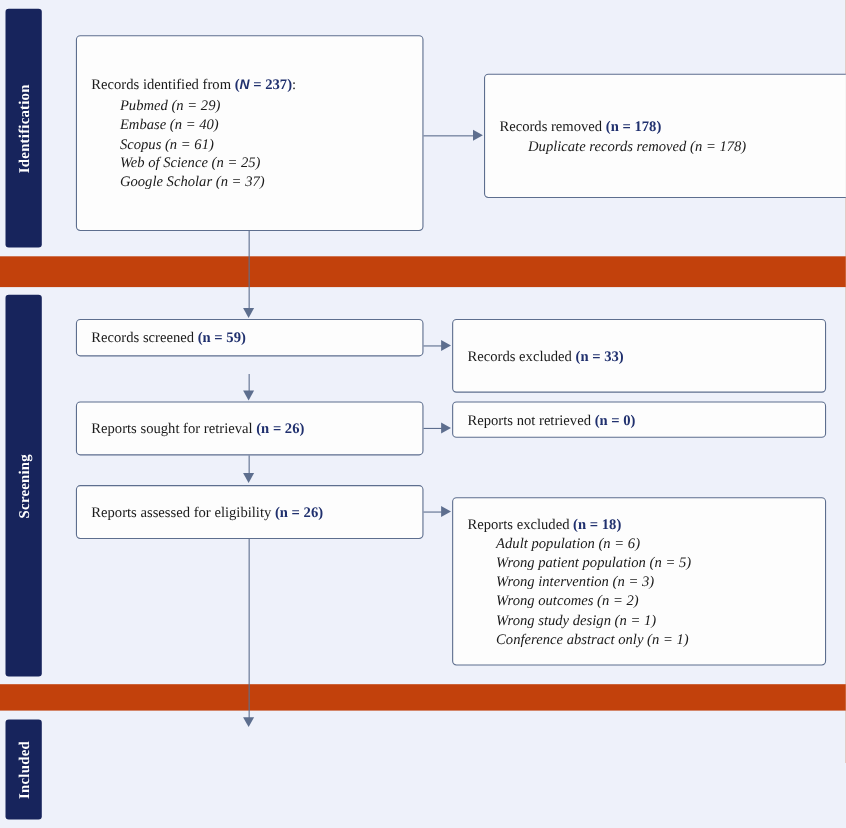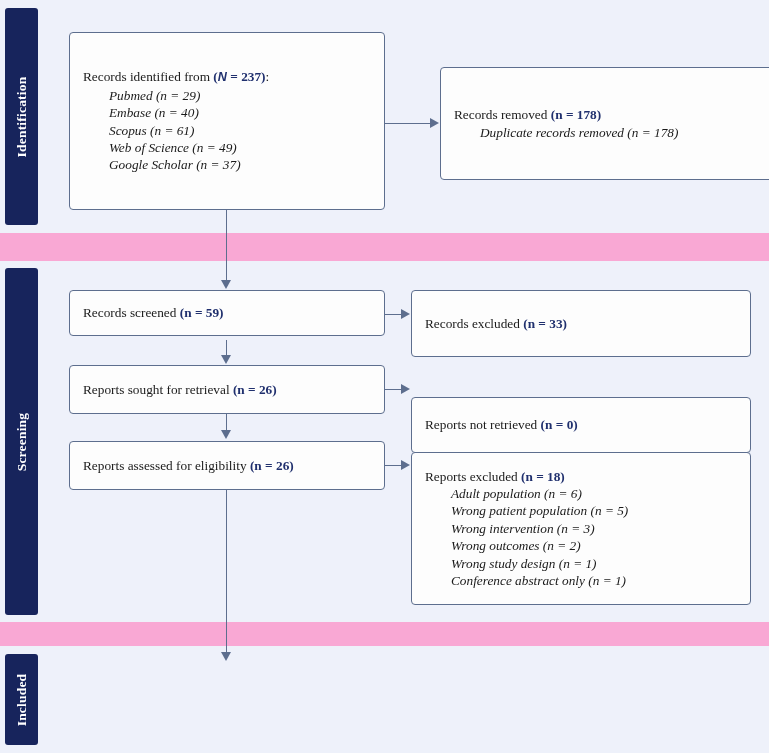--- a/index.html
+++ b/index.html
@@ -8,21 +8,21 @@
     padding: 0;
     background: #ffffff;
   }
   body {
     font-family: "Liberation Serif", "DejaVu Serif", serif;
   }
   #prisma-root {
     position: relative;
     width: 769px;
     height: 753px;
-    background: #f9a8d4;
+    background: #c2410c;
     overflow: hidden;
   }
 
   
   .band {
     position: absolute;
     left: 0;
     width: 769px;
     background: #eef1fa;
   }
@@ -80,28 +80,28 @@
   .pbox .box-text .hl em {
     font-style: italic;
     font-weight: bold;
     font-family: "Liberation Sans", sans-serif;
     font-size: 12.6px;
   }
   .indent { padding-left: 26px; display: inline-block; font-style: italic; }
 
   
   #box-identified        { left: 69px;  top: 32px;  width: 316px; height: 178px; }
-  #box-screened          { left: 69px;  top: 290px; width: 316px; height: 46px;  }
+  #box-screened          { left: 69px;  top: 290px; width: 316px; height: 34px;  }
   #box-sought            { left: 69px;  top: 365px; width: 316px; height: 49px;  }
   #box-assessed          { left: 69px;  top: 441px; width: 316px; height: 49px;  }
   #box-included          { left: 69px;  top: 672px; width: 316px; height: 48px;  }
   
   #box-removed           { left: 440px; top: 67px;  width: 348px; height: 113px; }
   #box-records-excluded  { left: 411px; top: 290px; width: 340px; height: 67px;  }
-  #box-not-retrieved     { left: 411px; top: 365px; width: 340px; height: 56px; margin-top: 32px;  }
+  #box-not-retrieved     { left: 411px; top: 365px; width: 340px; height: 33px;  }
   #box-reports-excluded  { left: 411px; top: 452px; width: 340px; height: 153px; }
   .vline {
     position: absolute;
     width: 0;
     border-left: 1.6px solid #5d6e8e;
   }
   .hline {
     position: absolute;
     height: 0;
     border-top: 1.6px solid #5d6e8e;
@@ -156,21 +156,21 @@
   </div>
   <div class="stage-label" id="stage-included">
     <span class="stage-text">Included</span>
   </div>
 
   <div class="pbox" id="box-identified">
     <span class="box-text" id="txt-identified">Records identified from <span class="hl">(<em>N</em> = 237)</span>:
 <span class="indent">Pubmed (n = 29)</span>
 <span class="indent">Embase (n = 40)</span>
 <span class="indent">Scopus (n = 61)</span>
-<span class="indent">Web of Science (n = 49)</span>
+<span class="indent">Web of Science (n = 25)</span>
 <span class="indent">Google Scholar (n = 37)</span></span>
   </div>
 
   <div class="pbox" id="box-removed">
     <span class="box-text" id="txt-removed">Records removed <span class="hl">(n = 178)</span>
 <span class="indent">Duplicate records removed (n = 178)</span></span>
   </div>
 
   <div class="pbox" id="box-screened">
     <span class="box-text" id="txt-screened">Records screened <span class="hl">(n = 59)</span></span>

